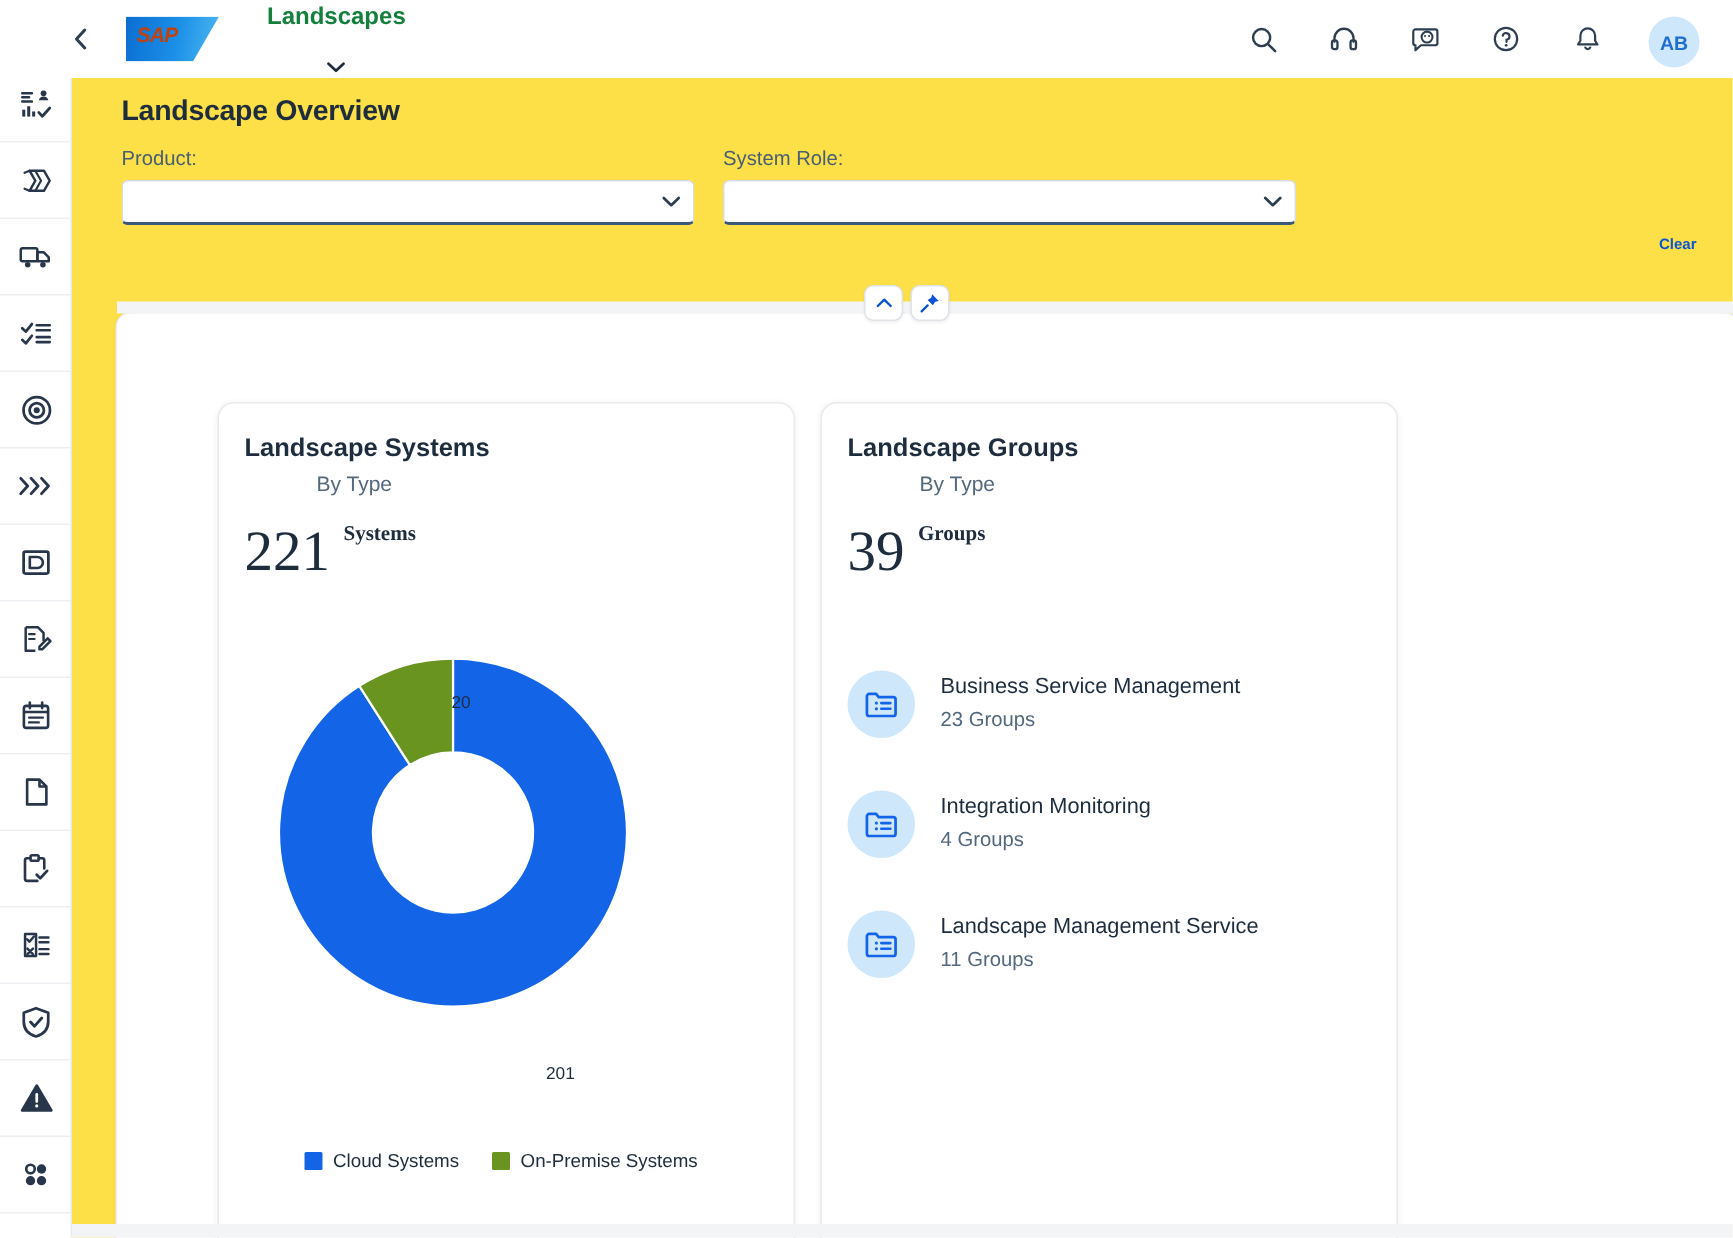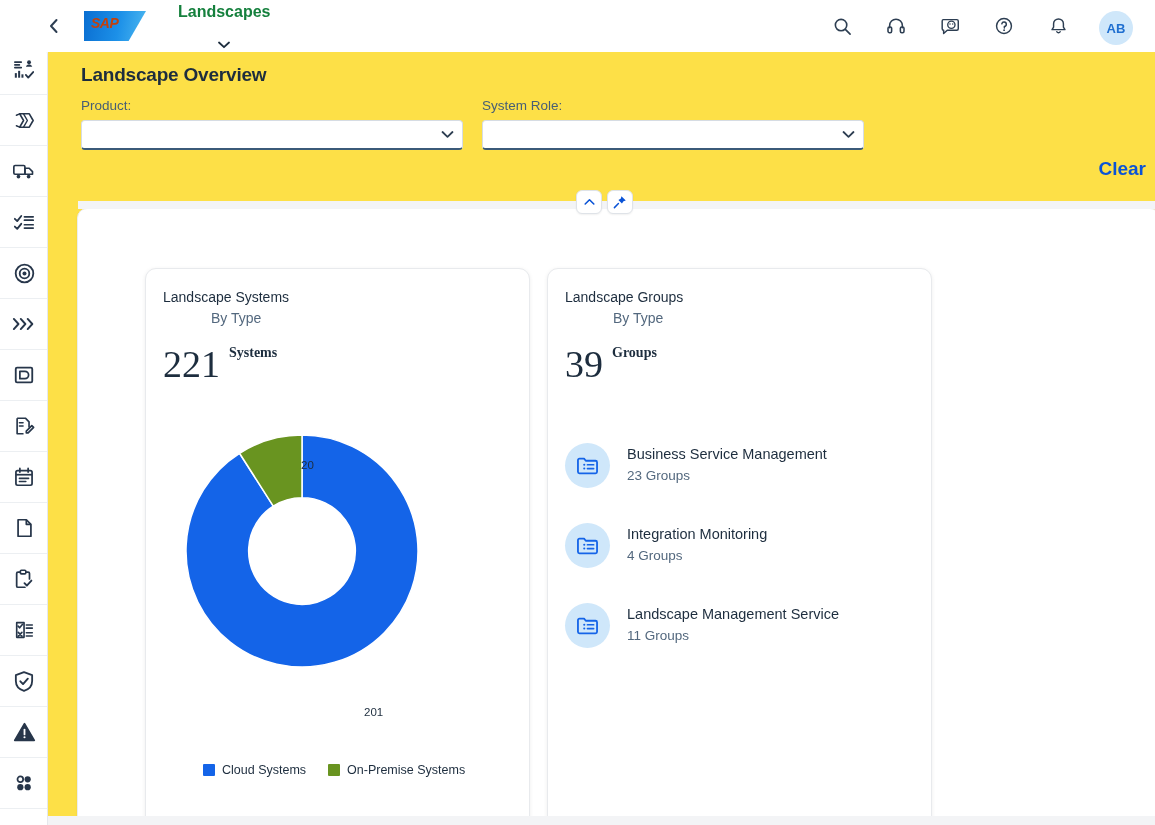--- a/index.html
+++ b/index.html
@@ -141,22 +141,22 @@
     display: flex;
     align-items: center;
     padding: 0 8px;
     cursor: pointer;
     font-size: 13.5px;
     color: #1d2d3e;
   }
   .select-val { flex: 1; overflow: hidden; white-space: nowrap; }
   .clear-link {
     position: absolute;
-    right: 9px; top: 60px;
-    font-size: 19px;
+    right: 24px; top: 60px;
+    font-size: 10px;
     font-weight: bold;
     color: #0a53d6;
     cursor: pointer;
   }
 
   
   .fb-toggles {
     position: absolute;
     left: 576px; top: 190px;
     display: flex;
@@ -200,22 +200,22 @@
     background: #ffffff;
     border: 1px solid #e8eaed;
     border-radius: 11px;
     box-shadow: 0 1px 4px rgba(0,0,0,.07);
     padding: 20px 17px 0 17px;
   }
   .card-systems { width: 385px; height: 586px; }
   .card-groups  { width: 385px; height: 586px; }
 
   .card-title {
-    font-size: 14px;
-    font-weight: normal;
+    font-size: 17px;
+    font-weight: bold;
     color: #1d2d3e;
   }
   .card-sub {
     font-size: 14px;
     color: #53687e;
     margin-top: 5px;
     margin-left: 48px;
   }
   .kpi {
     margin-top: 19px;

